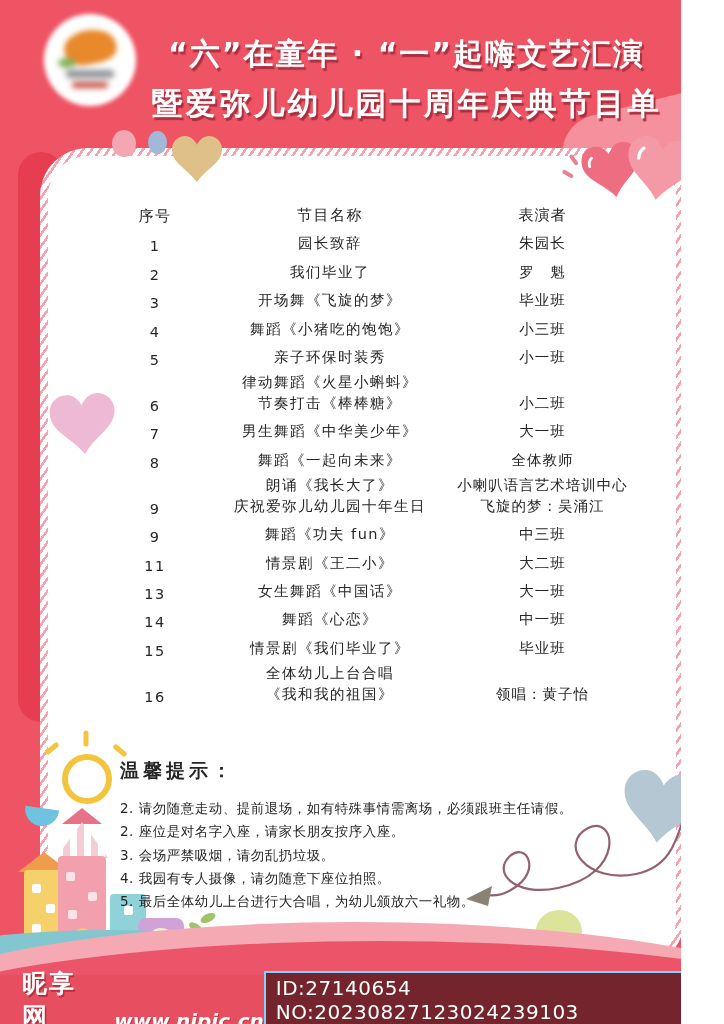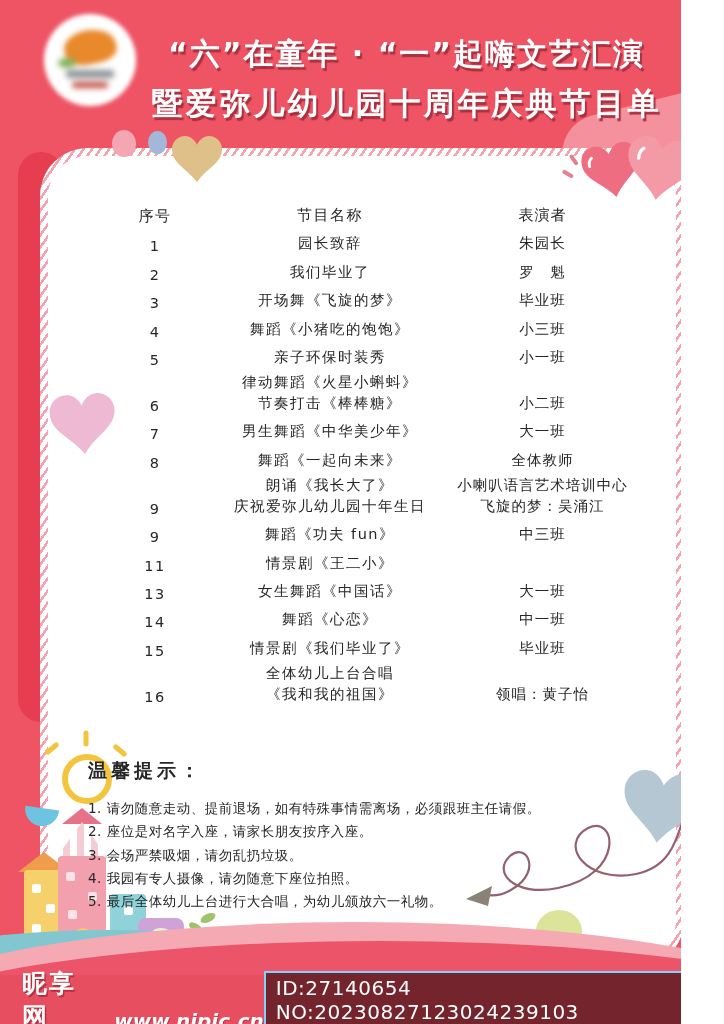--- a/index.html
+++ b/index.html
@@ -49,21 +49,21 @@
   .program-table { position:absolute; left:105px; top:192px; width:525px; z-index:2;
            color:var(--text); font-size:14.5px; font-weight:500; letter-spacing:1.5px; }
   .t-row { display:flex; align-items:flex-end; min-height:28.4px; }
   .t-row.hdr { min-height:34px; font-size:15px; }
   .c-no { width:100px; text-align:center; }
   .c-program { width:250px; text-align:center; line-height:21px; }
   .c-performer { width:175px; text-align:center; line-height:21px; letter-spacing:1px; }
   .t-row.multi { min-height:46px; }
 
   
-  .tips { position:absolute; left:88px; top:758px; width:520px; z-index:3; color:var(--text); }
+  .tips { position:absolute; left:120px; top:758px; width:520px; z-index:3; color:var(--text); }
   .tips-title { font-size:19px; font-weight:700; letter-spacing:4px; }
   .tips-list { margin-top:13px; font-size:13.5px; letter-spacing:0.5px; }
   .tip-item { line-height:23.3px; }
 
   
   .village { position:absolute; left:16px; top:742px; width:210px; height:232px; z-index:2; }
   .sun { position:absolute; left:46px; top:12px; width:50px; height:50px;
          border:6px solid var(--sun_yellow); border-radius:50%; }
   .ray { position:absolute; background:var(--sun_yellow); width:16px; height:5px; border-radius:3px; }
   .blue-petal { position:absolute; left:8px; top:66px; width:34px; height:18px;
@@ -283,20 +283,23 @@
             <div>中三班</div>
           </div>
         </div>
         <div class="t-row">
           <div class="c-no">
             <div>11</div>
           </div>
           <div class="c-program">
             <div>情景剧《王二小》</div>
           </div>
+          <div class="c-performer">
+            <div>大二班</div>
+          </div>
         </div>
         <div class="t-row">
           <div class="c-no">
             <div>13</div>
           </div>
           <div class="c-program">
             <div>女生舞蹈《中国话》</div>
           </div>
           <div class="c-performer">
             <div>大一班</div>
@@ -335,21 +338,21 @@
           <div class="c-performer">
             <div>领唱：黄子怡</div>
           </div>
         </div>
       </div>
   </div>
 
   <div class="tips">
     <div class="tips-title">温馨提示：</div>
     <div class="tips-list" id="tips-list">
-        <div class="tip-item">1. 请勿随意走动、提前退场，如有特殊事情需离场，必须跟班主任请假。</div>
+        <div class="tip-item">2. 请勿随意走动、提前退场，如有特殊事情需离场，必须跟班主任请假。</div>
         <div class="tip-item">2. 座位是对名字入座，请家长朋友按序入座。</div>
         <div class="tip-item">3. 会场严禁吸烟，请勿乱扔垃圾。</div>
         <div class="tip-item">4. 我园有专人摄像，请勿随意下座位拍照。</div>
         <div class="tip-item">5. 最后全体幼儿上台进行大合唱，为幼儿颁放六一礼物。</div>
       </div>
   </div>
 
   <div class="village">
     <div class="sun"></div>
     <div class="ray" style="left:28px;top:4px;transform:rotate(-40deg);"></div>

